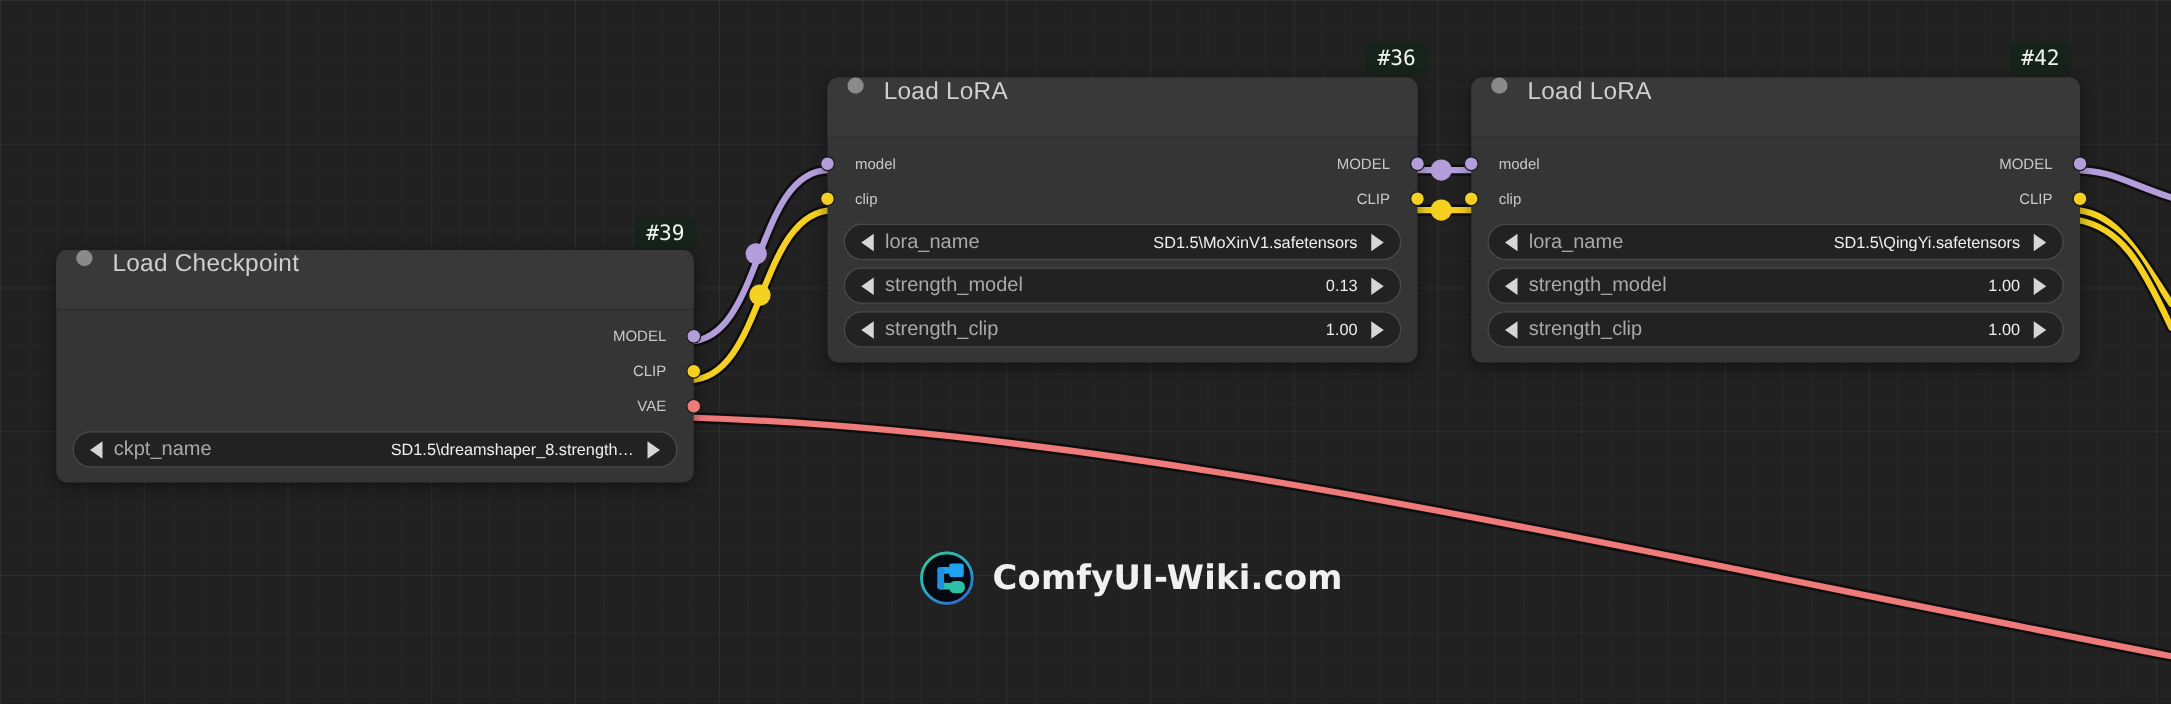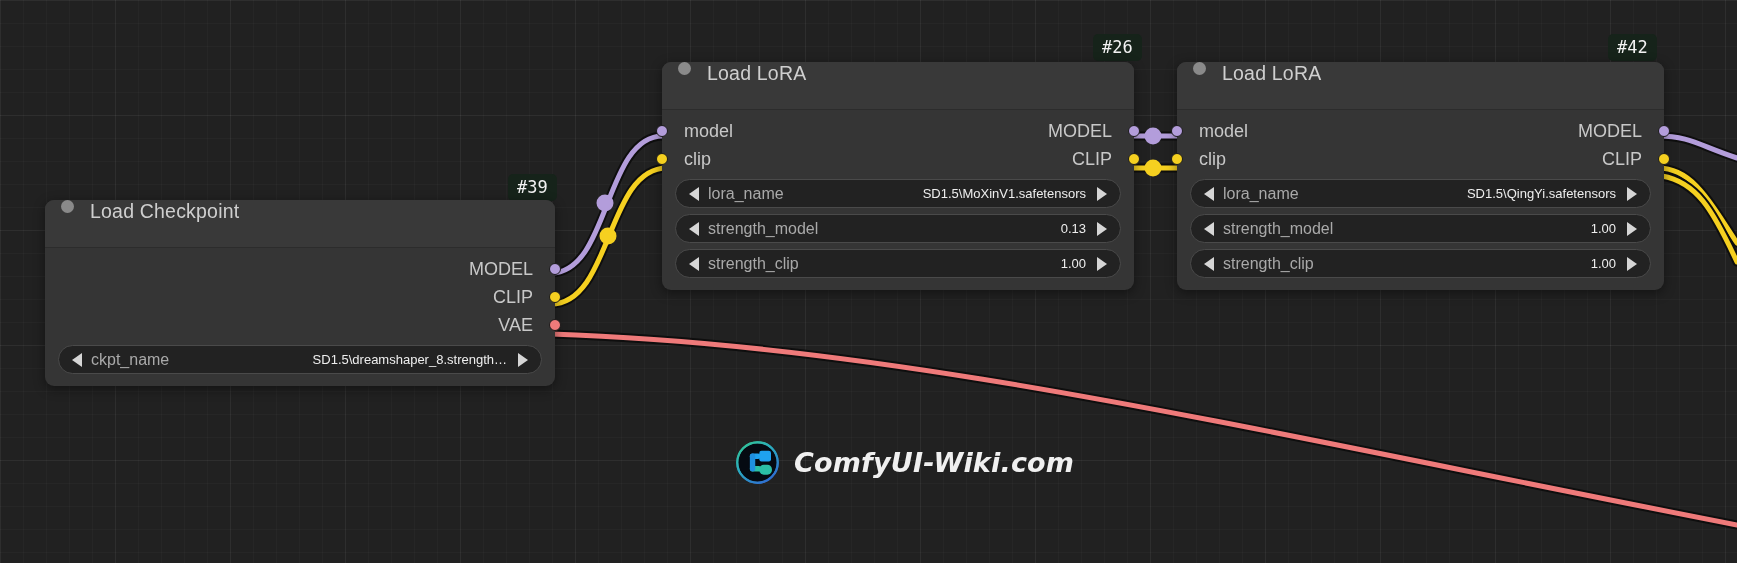--- a/index.html
+++ b/index.html
@@ -72,21 +72,21 @@
   .slot-row {
     position: relative;
     height: 28px;
     display: flex;
     align-items: center;
   }
   .slot-row.out { justify-content: flex-end; padding-right: 22px; }
   .slot-row.in  { justify-content: flex-start; padding-left: 22px; }
   .slot-label {
     color: #c8c8c8;
-    font-size: 18px;
+    font-size: 12px;
     white-space: nowrap;
   }
   .slot-dot {
     position: absolute;
     width: 12px;
     height: 12px;
     border-radius: 50%;
     border: 1px solid #1b1b1b;
     box-sizing: border-box;
   }
@@ -148,21 +148,20 @@
     left: 735px;
     top: 440px;
     display: flex;
     align-items: center;
     gap: 14px;
   }
   #wm-logo { width: 45px; height: 45px; flex: none; }
   #wm-text {
     color: #f0f0f0;
     font-size: 27px;
-    font-style: italic;
     font-weight: bold;
     font-family: "DejaVu Sans", sans-serif;
     letter-spacing: 0.2px;
     white-space: nowrap;
   }
 </style>
 </head>
 <body>
 
 <div id="canvas-root">
@@ -221,21 +220,21 @@
         <div class="widget">
           <span class="widget-arrow left"></span>
           <span class="widget-name">ckpt_name</span>
           <span class="widget-value">SD1.5\dreamshaper_8.strength…</span>
           <span class="widget-arrow right"></span>
         </div>
       </div>
     </div>
   </div>
 
-  <div class="id-badge" style="left:1093px; top:34px;">#26</div>
+  <div class="id-badge" style="left:1093px; top:34px;">#36</div>
 
   <div class="node" style="left:662px; top:62px; width:472px;">
     <div class="node-header">
       <div class="node-collapse-dot"></div>
       <div class="node-title">Load LoRA</div>
     </div>
     <div class="node-body">
       <div class="slot-row in" style="position:relative;">
         <span class="slot-dot" style="background:#b39ddb;"></span>
         <span class="slot-label">model</span>

